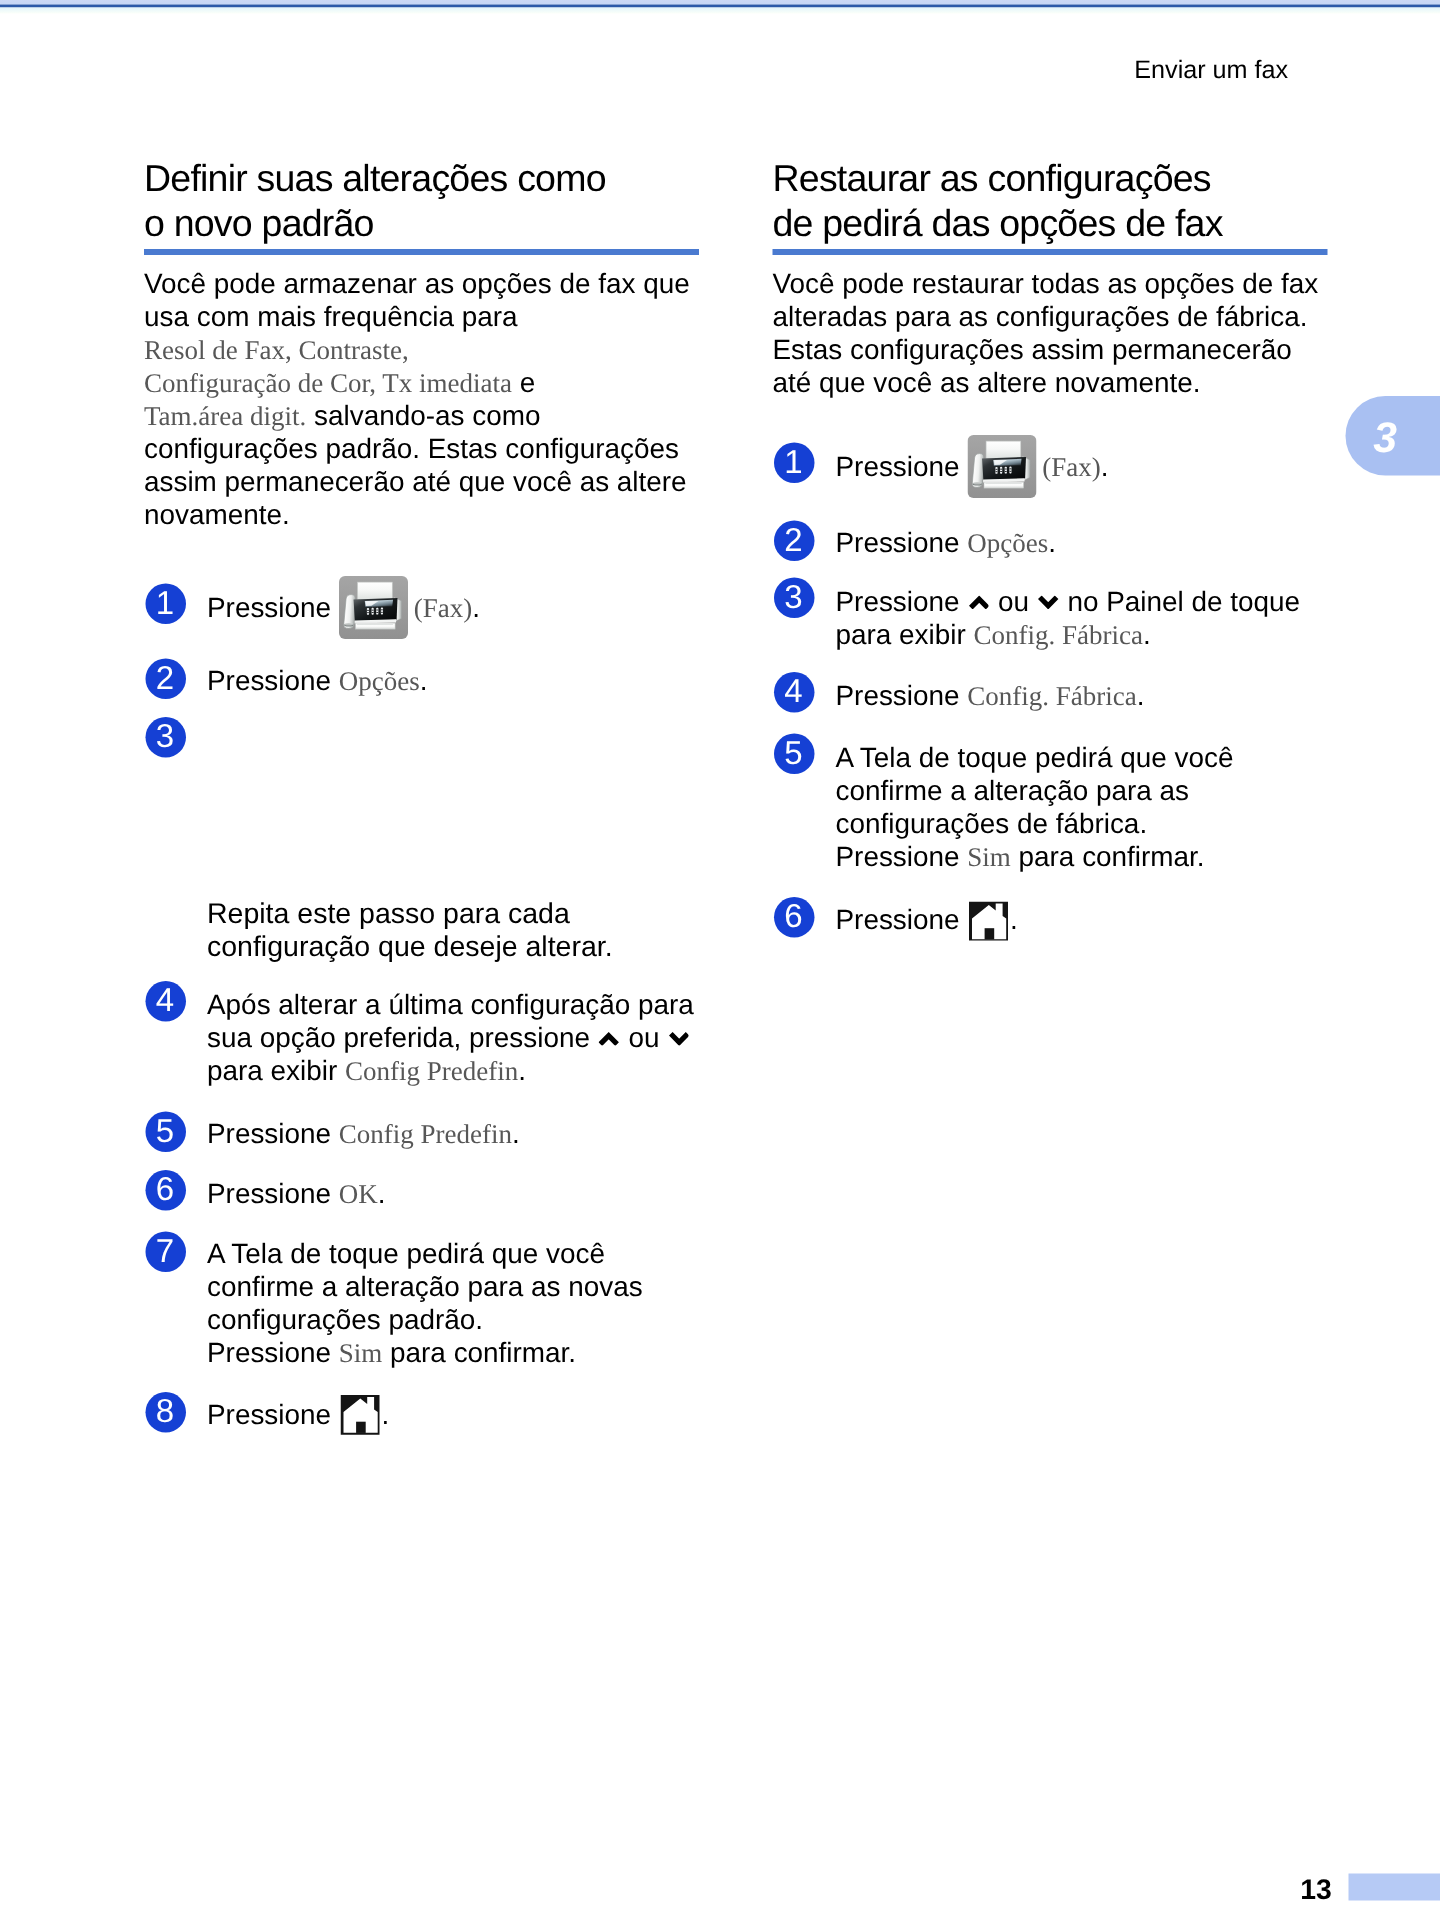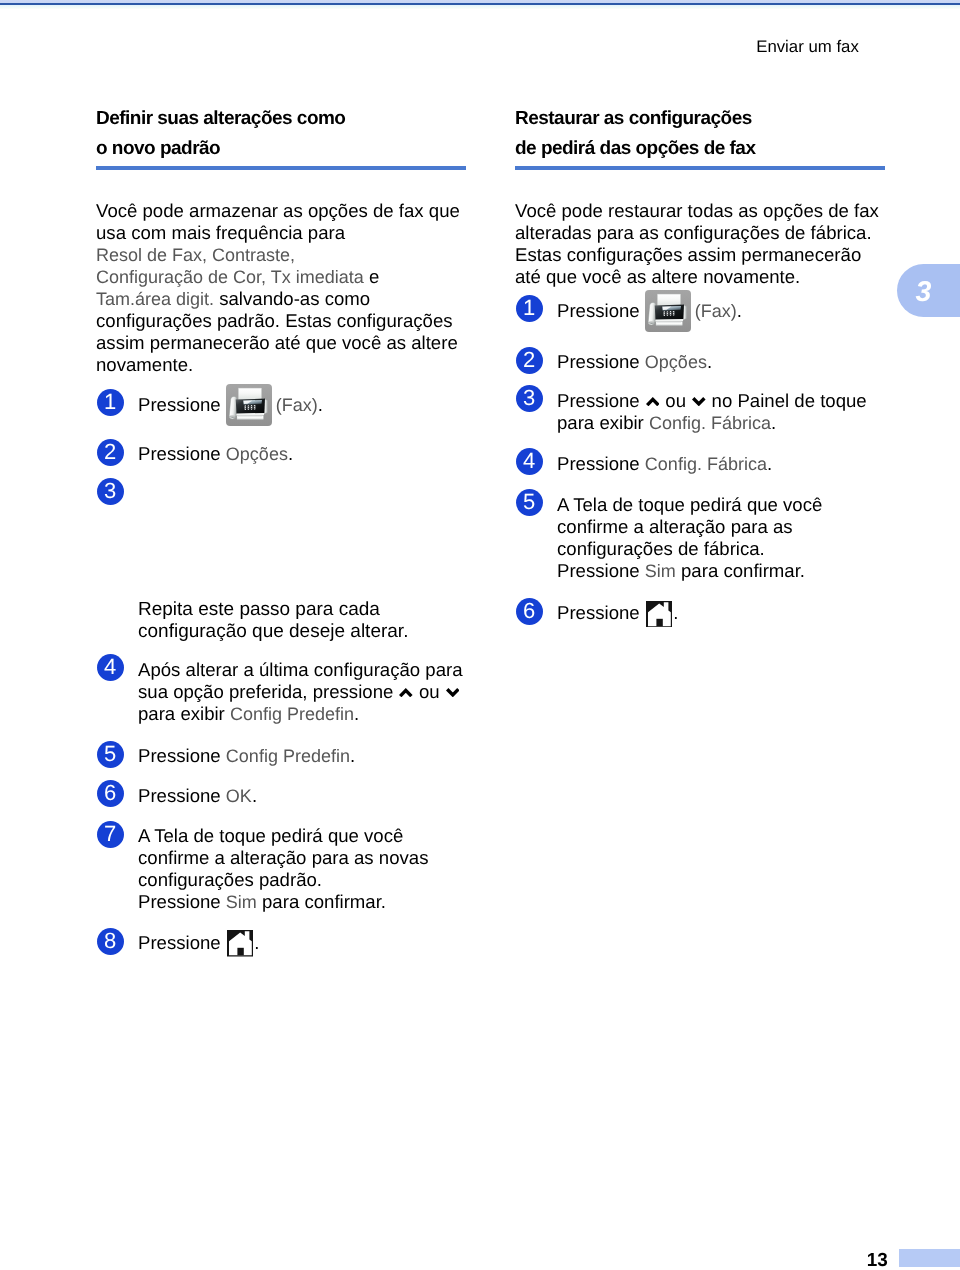--- a/index.html
+++ b/index.html
@@ -29,27 +29,27 @@
   
   .pagenum{position:absolute;left:866.8px;top:1250px;font-size:18.9px;font-weight:bold;line-height:22px;}
   .pagebar{position:absolute;left:898.8px;top:1249px;width:61.2px;height:17.6px;background:#b6caf5;}
 
   
   .col{position:absolute;top:104px;width:370px;}
   .col>.step,.col>.substep,.col>.intro{}
   .col-l{left:96px;}
   .col-r{left:515px;}
 
-  h2{margin:0;font-size:19px;line-height:30px;font-weight:bold;letter-spacing:-0.52px;}
+  h2{margin:0;font-size:25px;line-height:30px;font-weight:normal;letter-spacing:-0.52px;}
   .hrule{height:3.5px;background:#4a7ad0;margin-top:2.4px;width:370px;}
 
   .body-p{margin:0;font-size:18.6px;line-height:22px;}
-  .mono{font-family:Liberation Sans, sans-serif;color:#575757;font-size:18.0px;}
-
-  .intro{position:absolute;left:0;top:96px;width:370px;}
+  .mono{font-family:Liberation Serif, serif;color:#575757;font-size:18.0px;}
+
+  .intro{position:absolute;left:0;top:74px;width:370px;}
   .step{position:absolute;left:0;padding-left:42px;width:328px;min-height:22px;}
     .step .num{position:absolute;left:0.5px;top:-4.3px;width:27px;height:27px;border-radius:50%;
        background:#1540d4;color:#fff;font-size:22px;line-height:26px;text-align:center;
        font-family:"Liberation Sans",sans-serif;}
   .step .txt{font-size:18.6px;line-height:22px;display:block;}
   .substep{position:absolute;left:0;padding-left:42px;width:328px;font-size:19px;line-height:22px;}
 
 
   
   .col-l .p0{top:289.65px;}

